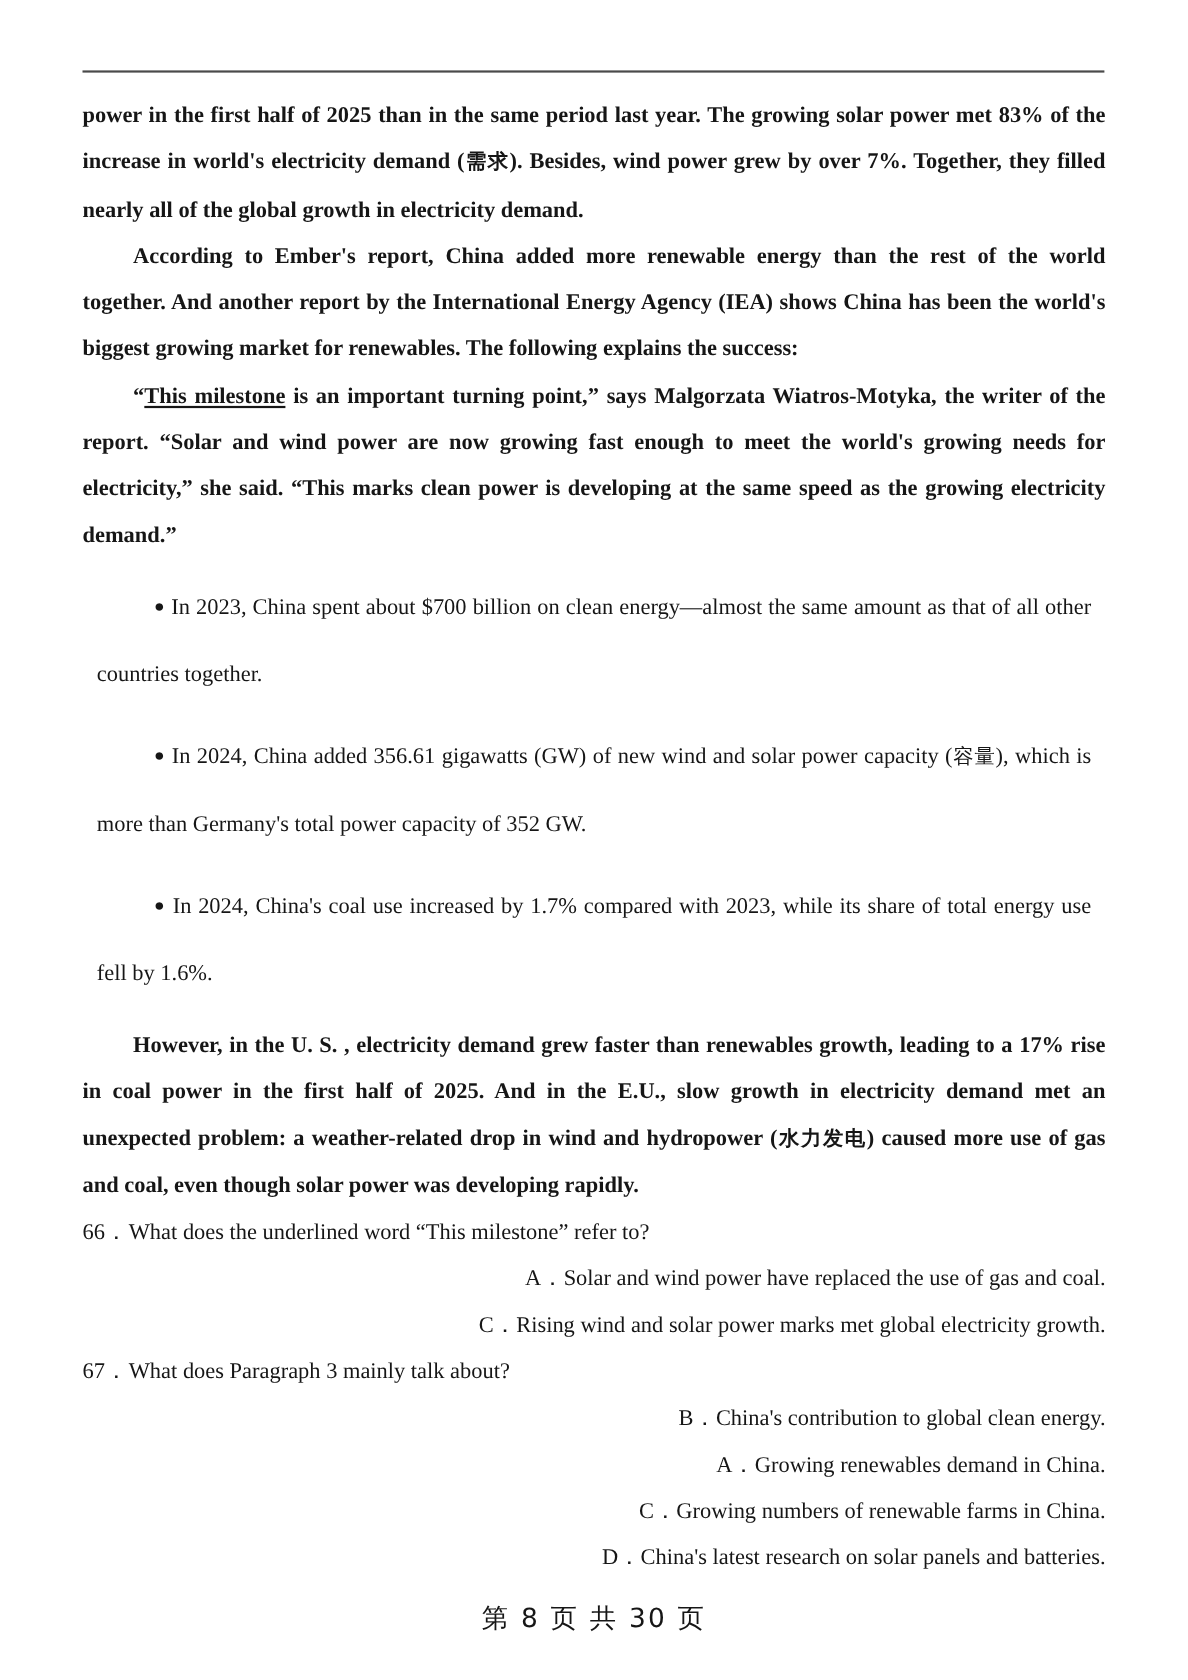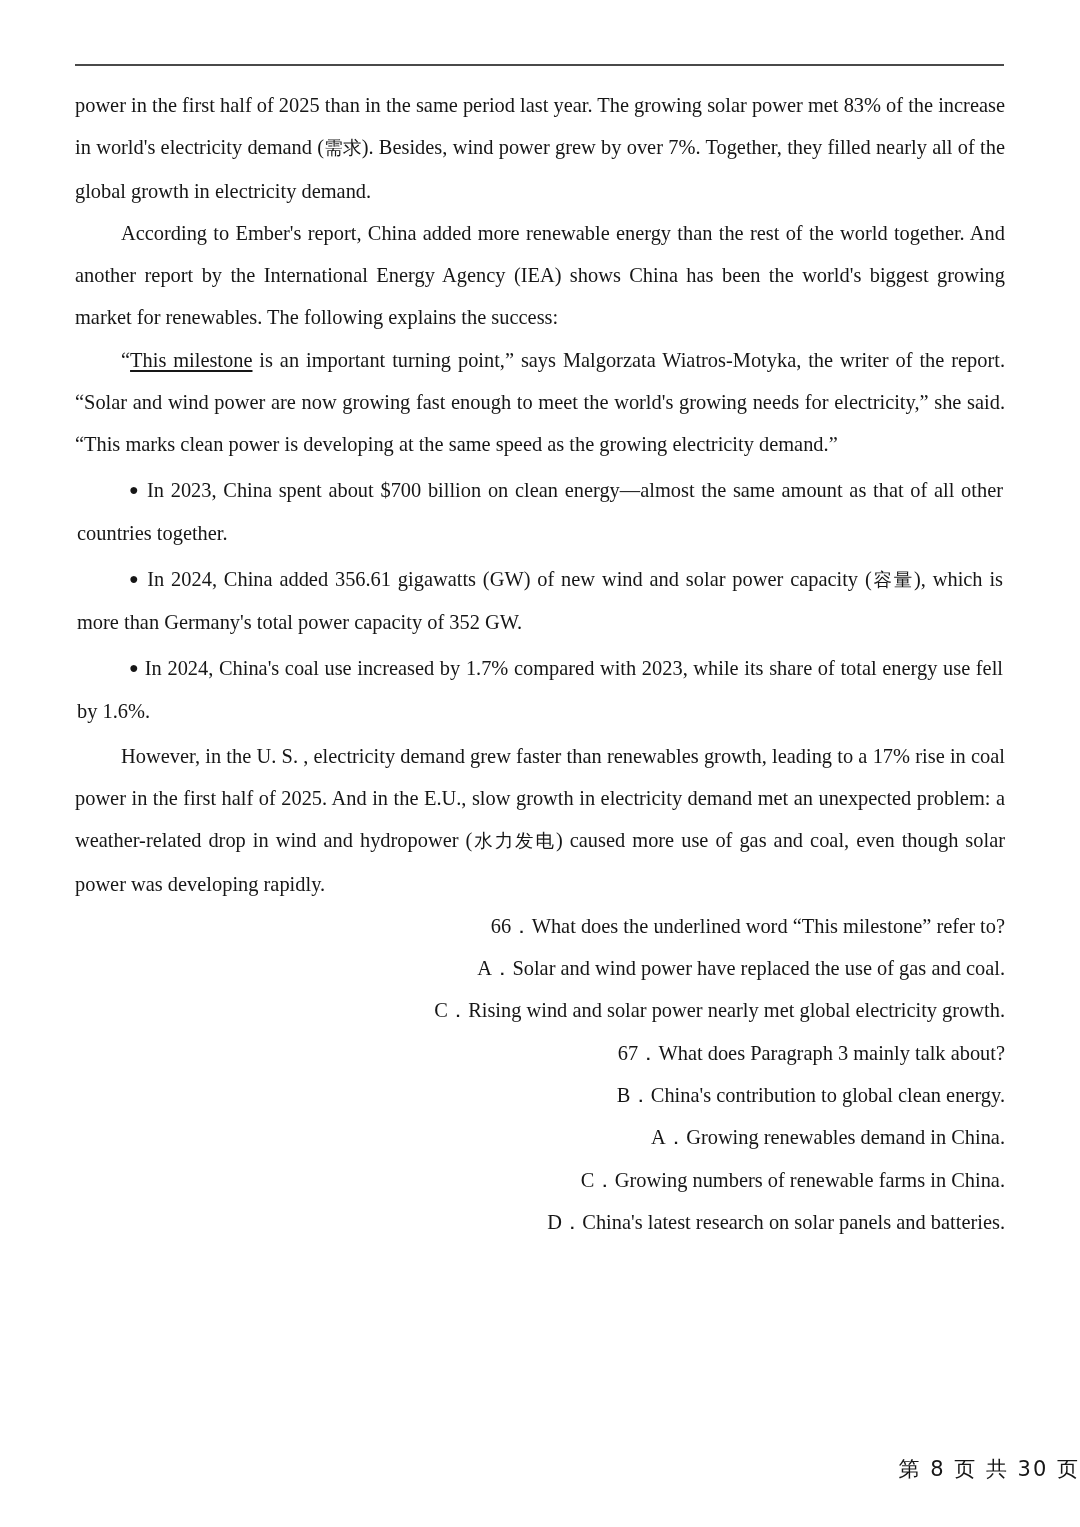--- a/index.html
+++ b/index.html
@@ -38,29 +38,30 @@
   }
   p.para {
     margin: 0;
     padding: 0;
     font-size: 20.4px;
     line-height: 42.3px;
     text-align: justify;
     text-justify: inter-word;
     text-indent: 46px;
     color: #161616;
+    font-weight: bold;
   }
   p.para.flush {
     text-indent: 0;
   }
   p.bullet {
-    margin: 2px;
+    margin: 13px;
     padding: 0;
     font-size: 20.4px;
-    line-height: 43px;
+    line-height: 61px;
     text-align: justify;
     text-justify: inter-word;
     text-indent: 52px;
     color: #161616;
   }
   .bullet-dot {
     font-size: 16px;
     vertical-align: 2px;
   }
   .cn {
@@ -73,21 +74,21 @@
   }
   .qblock {
     margin: 0;
     padding: 0;
   }
   p.question {
     margin: 0;
     padding: 0;
     font-size: 20.4px;
     line-height: 42.3px;
-    text-align: right;
+    text-align: left;
     text-indent: 0;
     color: #161616;
     white-space: nowrap;
   }
   p.option {
     margin: 0;
     padding: 0;
     font-size: 20.4px;
     line-height: 42.3px;
     text-align: right;
@@ -97,23 +98,23 @@
   }
   .lbl {
     display: inline-block;
     min-width: 42px;
   }
   .footer {
     position: absolute;
     left: 0;
     top: 1455px;
     width: 1080px;
-    text-align: right;
+    text-align: center;
     font-family: "DejaVu Sans", "Liberation Sans", sans-serif;
-    font-size: 21px;
+    font-size: 24px;
     letter-spacing: 2px;
     color: #161616;
   }
 </style>
 </head>
 <body>
 
 <div class="page">
 
   <div class="header-rule"></div>
@@ -131,21 +132,21 @@
     <p class="bullet"><span class="bullet-dot">●</span> <span>In 2024, China added 356.61 gigawatts (GW) of new wind and solar power capacity (</span><span class="cn">容量</span><span>), which is more than Germany's total power capacity of 352 GW.</span></p>
 
     <p class="bullet"><span class="bullet-dot">●</span> <span>In 2024, China's coal use increased by 1.7% compared with 2023, while its share of total energy use fell by 1.6%.</span></p>
 
 
     <p class="para"><span>However, in the U. S. , electricity demand grew faster than renewables growth, leading to a 17% rise in coal power in the first half of 2025. And in the E.U., slow growth in electricity demand met an unexpected problem: a weather-related drop in wind and hydropower (</span><span class="cn">水力发电</span><span>) caused more use of gas and coal, even though solar power was developing rapidly.</span></p>
 
     <div class="qblock">
       <p class="question"><span class="lbl">66．</span><span>What does the underlined word “This milestone” refer to?</span></p>
       <p class="option"><span class="lbl">A．</span><span>Solar and wind power have replaced the use of gas and coal.</span></p>
-      <p class="option"><span class="lbl">C．</span><span>Rising wind and solar power nearly met global electricity growth.</span></p>
+      <p class="option"><span class="lbl">C．</span><span>Rising wind and solar power marks met global electricity growth.</span></p>
     </div>
 
     <div class="qblock">
       <p class="question"><span class="lbl">67．</span><span>What does Paragraph 3 mainly talk about?</span></p>
       <p class="option"><span class="lbl">B．</span><span>China's contribution to global clean energy.</span></p>
       <p class="option"><span class="lbl">A．</span><span>Growing renewables demand in China.</span></p>
       <p class="option"><span class="lbl">C．</span><span>Growing numbers of renewable farms in China.</span></p>
       <p class="option"><span class="lbl">D．</span><span>China's latest research on solar panels and batteries.</span></p>
     </div>
 

